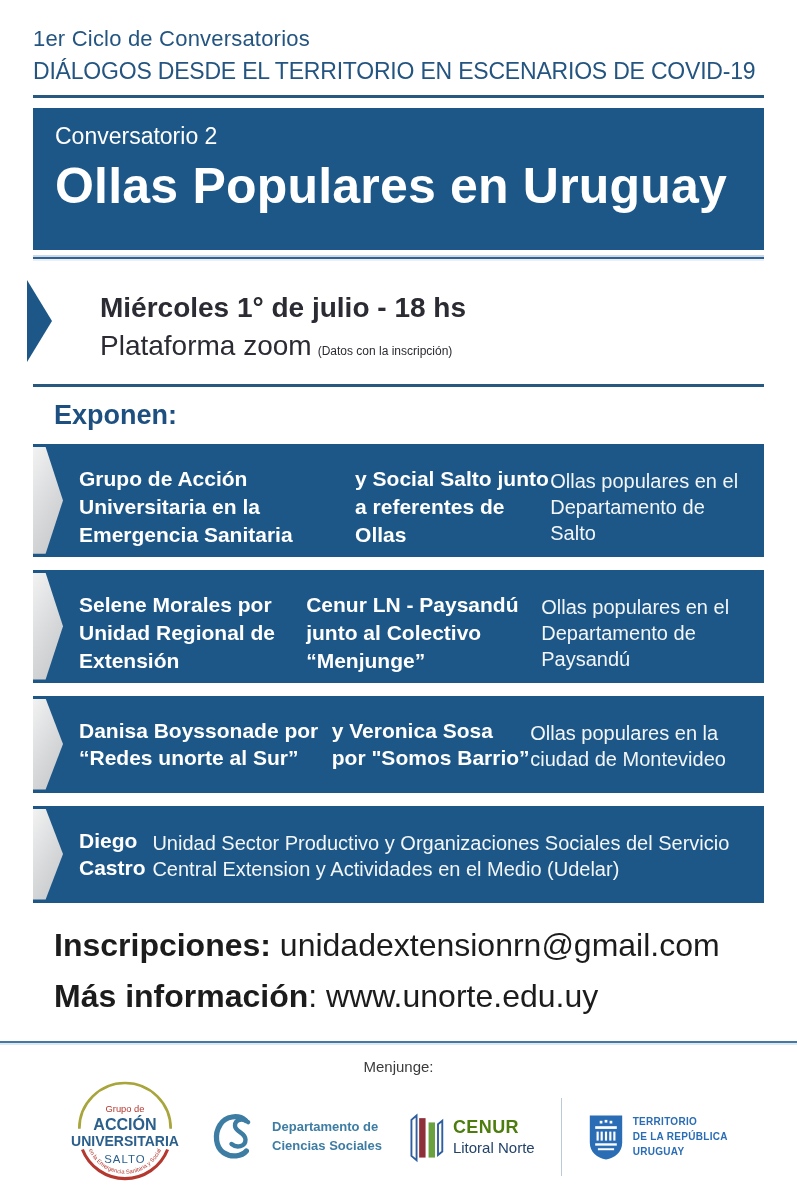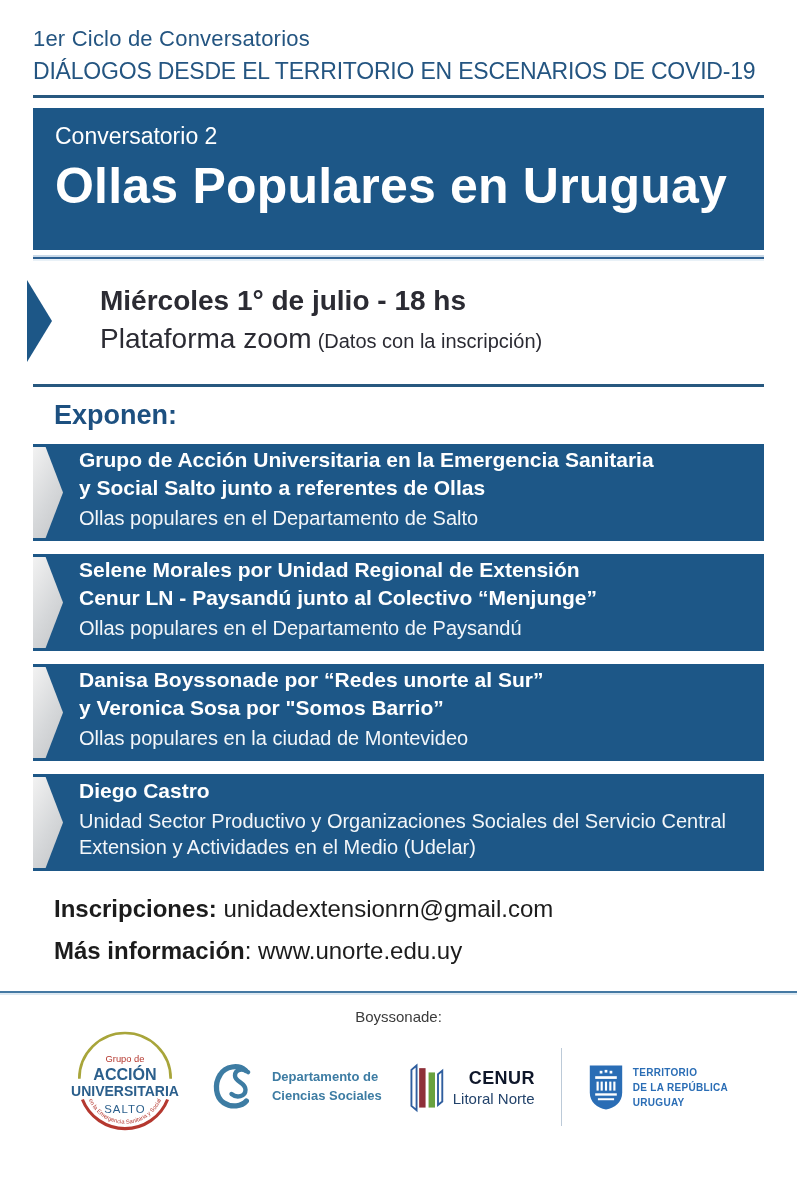--- a/index.html
+++ b/index.html
@@ -17,56 +17,56 @@
   .rule{height:3px;background:#27587f;margin-top:10px;}
 
   
   .banner{background:#1d5787;margin-top:10px;padding:15px 22px 35px 22px;color:#fff;}
   .banner .kicker{font-size:23px;}
   .banner .title{font-size:50px;font-weight:bold;margin-top:7px;letter-spacing:.2px;}
   .double-rule{margin-top:5px;height:2px;background:#2e6091;
     border-top:2px solid #c9d9e8;border-bottom:2px solid #e9f1f7;}
 
   
-  .session{display:flex;align-items:center;padding:17px 0 12px 0;}
+  .session{display:flex;align-items:flex-end;padding:17px 0 12px 0;}
   .session .chev{width:0;height:0;margin-left:-6px;margin-top:2px;
     border-top:41px solid transparent;border-bottom:41px solid transparent;
     border-left:25px solid #1d5787;}
   .session .stext{margin-left:48px;color:#2b2b33;}
   .session .sdate{font-size:28px;font-weight:bold;}
   .session .splatform{font-size:28px;margin-top:6px;}
-  .session .snote{font-size:20px;margin-left:6px;}
+  .session .snote{font-size:12px;margin-left:6px;}
 
   
   .exponen{font-size:27px;font-weight:bold;color:#1d5080;margin:13px 0 13px 0;padding-left:21px;}
 
   .speaker{position:relative;background:#1d5787;margin-bottom:13px;box-sizing:border-box;
-    min-height:97px;display:flex;flex-direction:column;justify-content:center;
-    padding:0 22px 8px 46px;color:#ffffff;}
+    min-height:97px;display:flex;flex-direction:row;justify-content:center;
+    padding:21px 22px 8px 46px;color:#ffffff;}
   .speaker .arrow{position:absolute;left:0;top:3px;bottom:3px;width:30px;
     background:linear-gradient(120deg,#f2f2f2 0%,#d6d8da 55%,#c3c5c7 100%);
     clip-path:polygon(0 0,42% 0,100% 50%,42% 100%,0 100%);}
   .speaker .nline{font-size:21px;font-weight:bold;line-height:1.33;}
   .speaker .nline:empty{display:none;}
   .speaker .detail{font-size:20px;line-height:1.3;margin-top:3px;color:#f3f6f9;max-width:660px;}
 
   
   .contact{margin-top:24px;padding-left:21px;color:#1c1c1c;}
-  .contact .row{font-size:24px;margin-bottom:14px;}
+  .contact .row{font-size:32px;margin-bottom:14px;}
   .contact .lbl{font-weight:bold;}
 
   
   .footer-rule{height:2px;background:#4579a3;border-bottom:2px solid #dde9f2;
     margin:26px -33px 0 -33px;}
   .organizan{text-align:center;font-size:15px;color:#3b3b3b;margin:13px 0 8px 0;}
   .logos{display:flex;align-items:center;justify-content:center;gap:26px;}
   .logo{display:flex;align-items:center;gap:9px;}
   svg{overflow:visible;}
   .cs-text{color:#3d7ca3;font-size:13px;font-weight:bold;line-height:1.45;}
-  .cenur-text .l1{color:#0f172a;font-size:18px;font-weight:bold;letter-spacing:.4px;margin-left:16px;}
+  .cenur-text .l1{color:#4d7c0f;font-size:18px;font-weight:bold;letter-spacing:.4px;}
   .cenur-text .l2{color:#23436b;font-size:15px;margin-top:1px;}
   .vdivider{width:1px;height:78px;background:#bccad8;}
   .udelar-text{color:#2a6db5;font-size:10px;font-weight:bold;line-height:1.5;letter-spacing:.3px;}
 </style>
 </head>
 <body>
 
 <div class="page">
 
   <div class="top-header">
@@ -120,21 +120,21 @@
 
     <div class="detail">Unidad Sector Productivo y Organizaciones Sociales del Servicio Central Extension y Actividades en el Medio (Udelar)</div>
   </div>
 
   <div class="contact">
     <div class="row"><span class="lbl">Inscripciones:</span><span> unidadextensionrn@gmail.com</span></div>
     <div class="row"><span class="lbl">Más información</span><span>: www.unorte.edu.uy</span></div>
   </div>
 
   <div class="footer-rule"></div>
-  <div class="organizan">Boyssonade:</div>
+  <div class="organizan">Menjunge:</div>
 
   <div class="logos">
 
     <div class="logo">
       <svg width="112" height="108" viewBox="0 0 100 104">
         <path d="M 6 44 A 44 44 0 0 1 94 44" fill="none" stroke="#a8a53a" stroke-width="2.6"></path>
         <path d="M 9 64 A 44 44 0 0 0 91 64" fill="none" stroke="#b5382f" stroke-width="3"></path>
         <path id="accion-arc" d="M 13 58 A 38 38 0 0 0 87 58" fill="none"></path>
         <text x="50" y="28" text-anchor="middle" font-size="9" fill="#b5382f">Grupo de</text>
         <text x="50" y="45" text-anchor="middle" font-size="15.5" font-weight="bold" fill="#2b5f8c">ACCIÓN</text>

